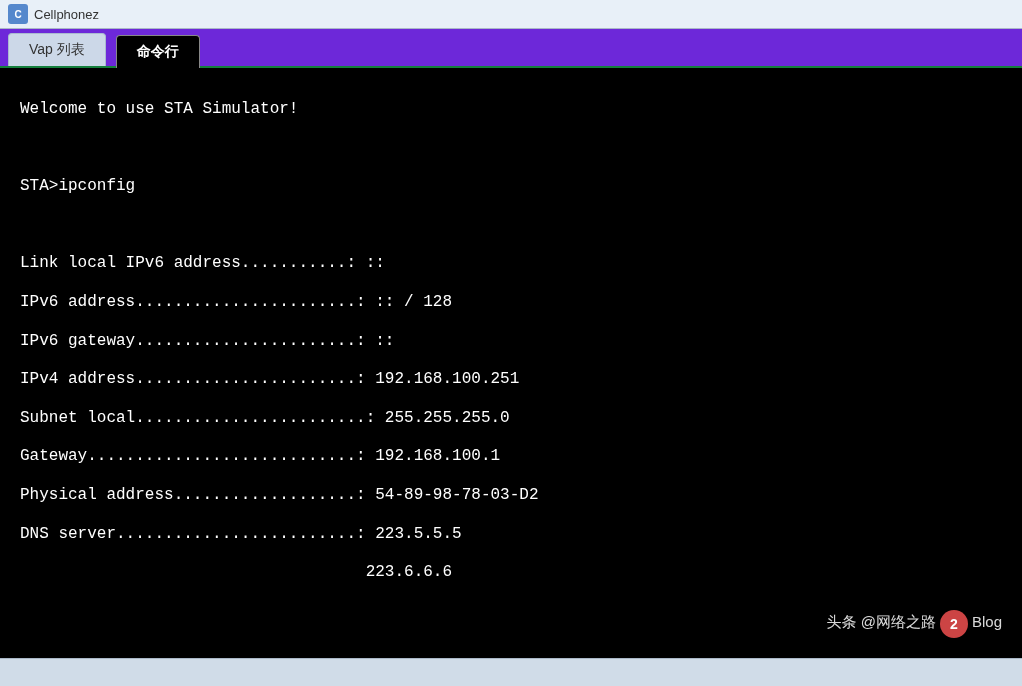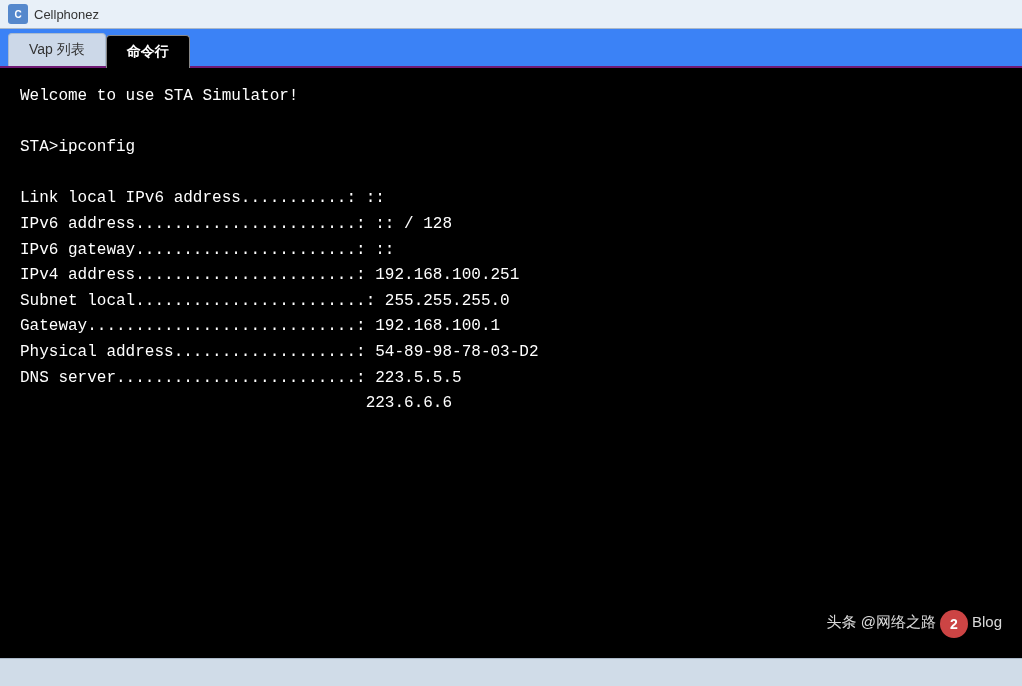--- a/index.html
+++ b/index.html
@@ -54,25 +54,25 @@
 
     .title-bar-text {
       font-size: 13px;
       color: #333;
       font-weight: 500;
       text-align: right;
     }
 
     .tab-bar {
       display: flex;
-      background: #3b82f6;
-      border-bottom: 2px solid #701a75;
+      background: #6d28d9;
+      border-bottom: 2px solid #15803d;
       padding-top: 4px;
       padding-left: 8px;
-      gap: 0;
+      gap: 10px;
     }
 
     .tab {
       padding: 7px 20px;
       font-size: 14px;
       cursor: pointer;
       border: 1px solid #aabbd0;
       border-bottom: none;
       background: #ccd8e8;
       color: #333;
@@ -97,20 +97,21 @@
       font-size: 16px;
       color: #ffffff;
       line-height: 1.6;
       position: relative;
       overflow: hidden;
     }
 
     .terminal-line {
       white-space: pre;
       display: block;
+      margin-top: 13px;
     }
 
     .terminal-line.empty {
       height: 1.6em;
     }
 
     .watermark {
       position: absolute;
       bottom: 20px;
       right: 20px;

